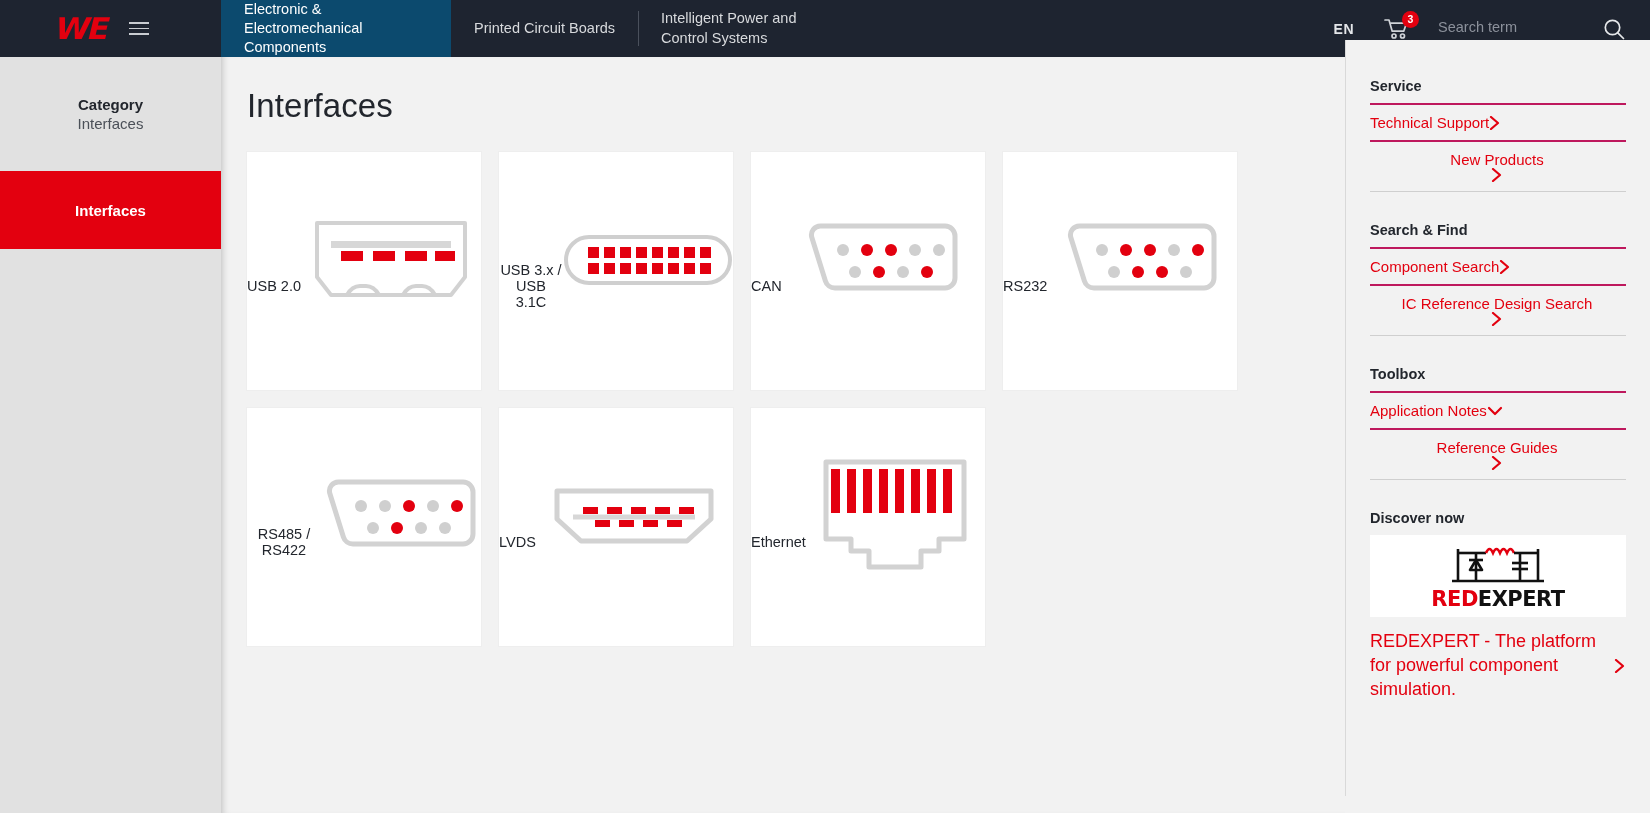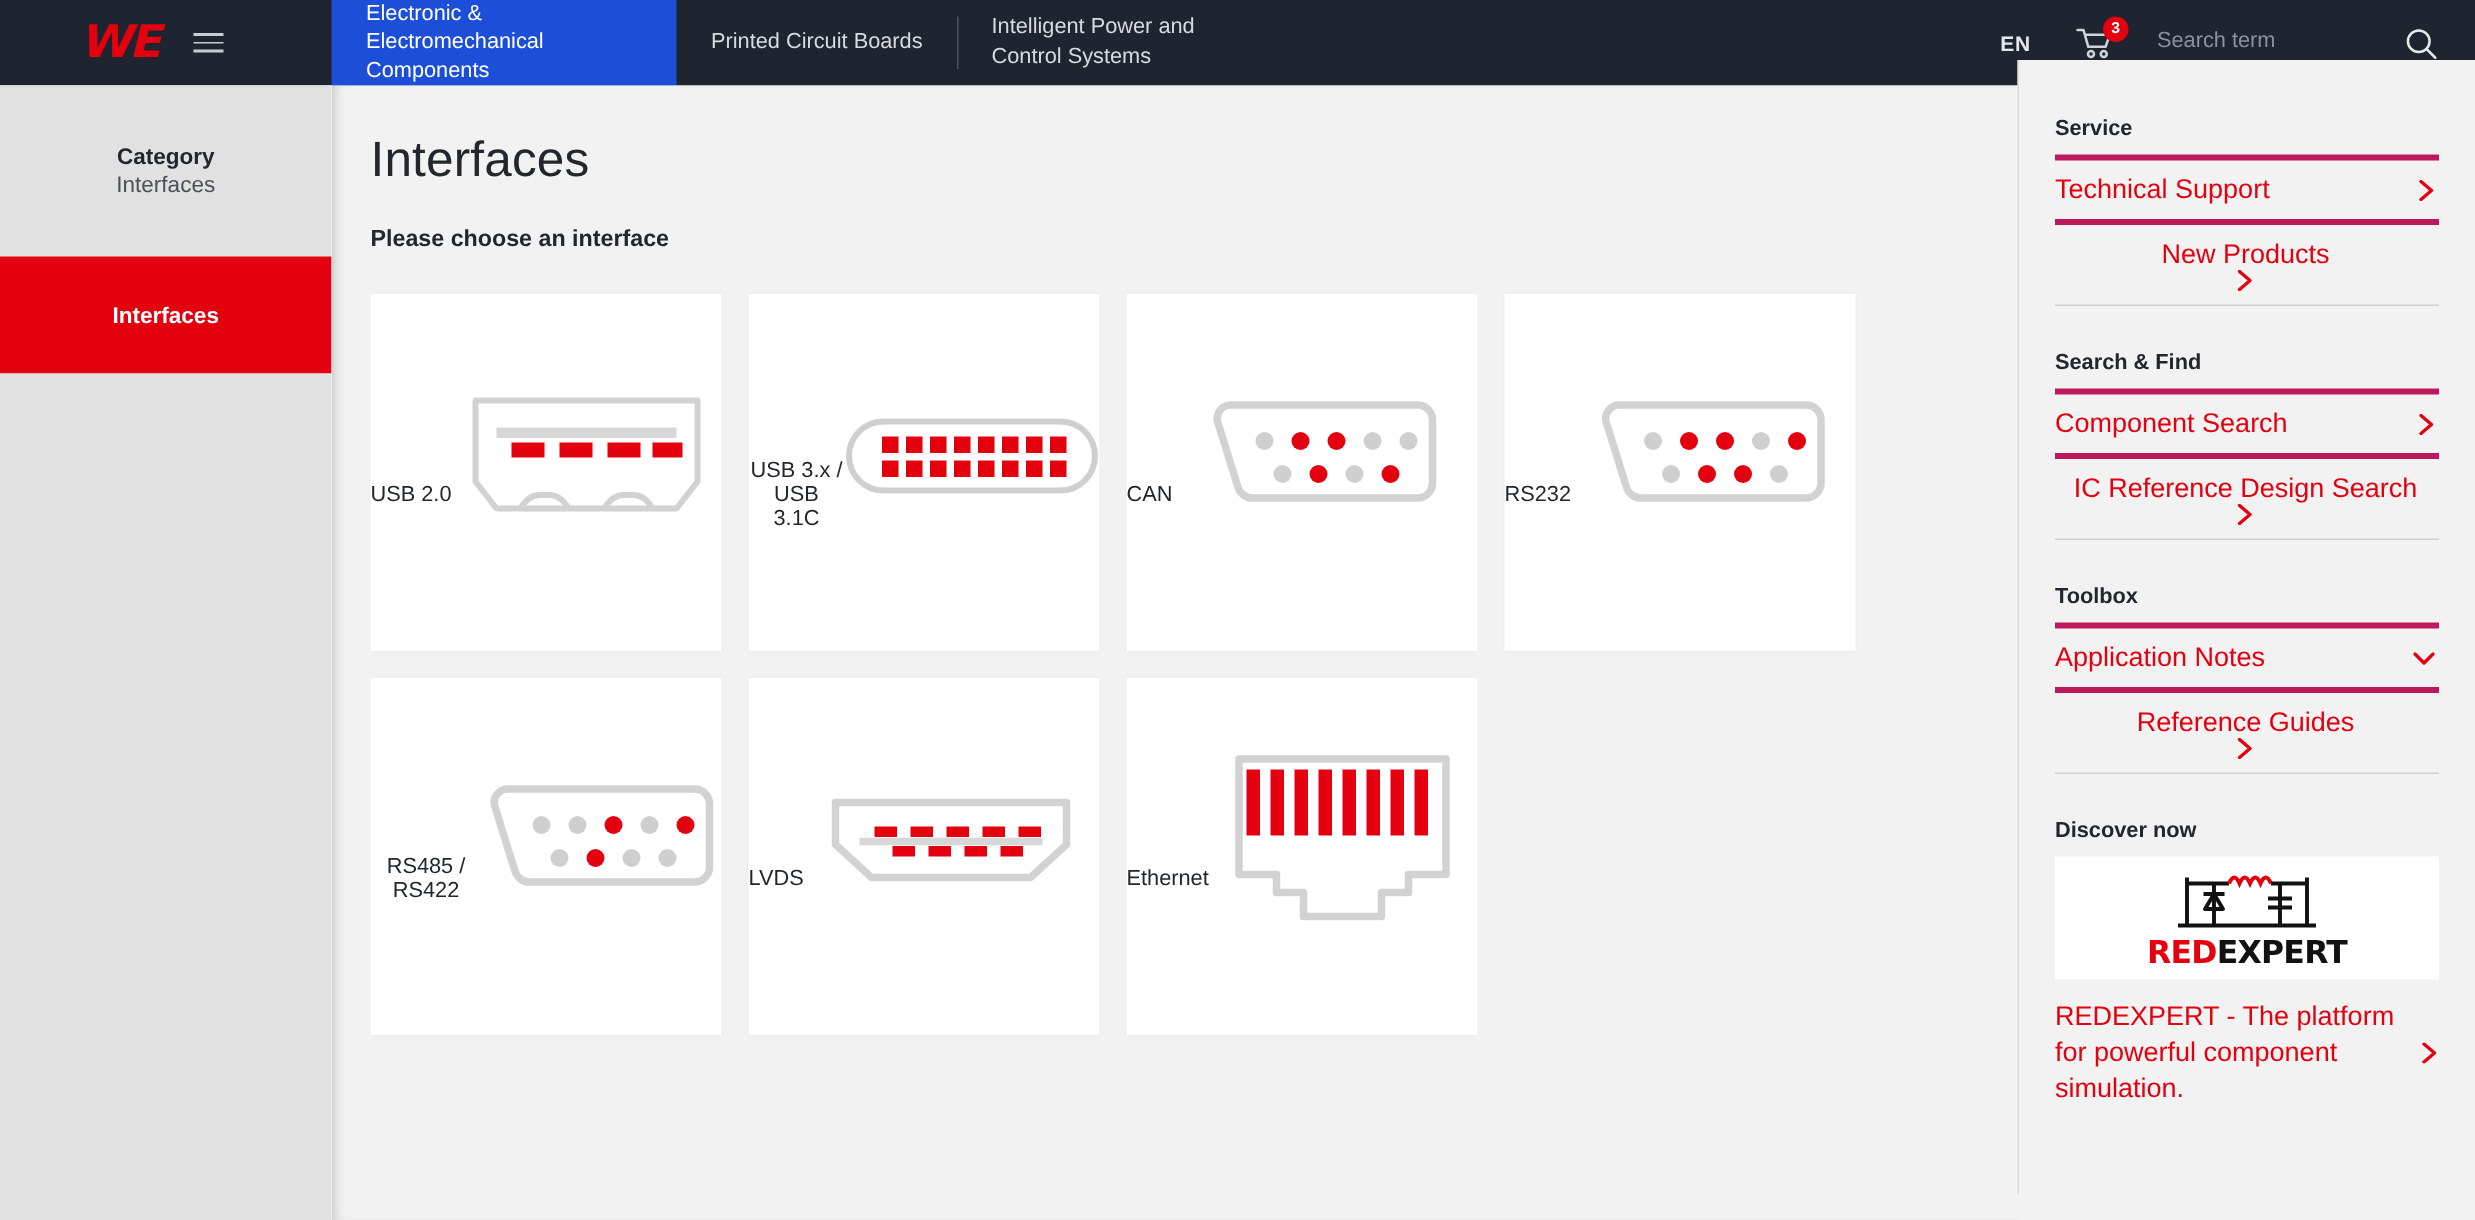--- a/index.html
+++ b/index.html
@@ -36,21 +36,21 @@
   .nav-tab {
     display: flex; align-items: center;
     padding: 0 23px;
     color: #d8dadd;
     font-size: 14.5px;
     line-height: 1.33;
     max-width: 230px;
     cursor: pointer;
     position: relative;
   }
-  .nav-tab.active { background: #1d4ed8; color: #fff; }
+  .nav-tab.active { background: #0c4a6e; color: #fff; }
   .nav-tab.sep::before {
     content: ""; position: absolute; left: 0; top: 11px; bottom: 11px;
     width: 1px; background: #4a505c;
   }
   .nav-right {
     margin-left: auto; display: flex; align-items: center;
     padding-right: 24px; gap: 0;
   }
   .lang {
     color: #e4e6e9; font-size: 14px; font-weight: bold;
@@ -143,24 +143,24 @@
     background: #f2f2f2;
     border-left: 1px solid #d9d9d9;
     padding: 38px 24px 0 24px;
   }
   .aside-h {
     font-size: 14.5px; font-weight: bold; color: #22262d;
     margin-bottom: 9px;
   }
   .aside-list { margin-bottom: 30px; }
   .aside-link {
-    border-top: 4px solid #be185d;
+    border-top: 2px solid #be185d;
     padding: 9px 2px 9px 0;
-    display: flex; align-items: center; justify-content: space-between;
-    color: #e3000f; font-size: 18px; cursor: pointer;
+    display: flex; align-items: center; justify-content: flex-start;
+    color: #e3000f; font-size: 15px; cursor: pointer;
   }
   .aside-link:last-child { border-bottom: 1px solid #cfcfcf; flex-direction: column; }
   .chev { color: #e3000f; display: flex; align-items: center; }
   .banner {
     width: 100%; height: 82px; background: #fff;
     display: flex; flex-direction: column;
     align-items: center; justify-content: center; gap: 2px;
     margin-bottom: 13px; cursor: pointer;
   }
   .redexpert-word {
@@ -220,21 +220,20 @@
   <div class="cat-head">
     <div class="t1">Category</div>
     <div class="t2">Interfaces</div>
   </div>
   <div class="side-item">Interfaces</div>
   <div class="side-rest"></div>
 </div>
 
 <div class="main">
   <h1 class="page-title">Interfaces</h1>
-  <div class="sub-title">Please choose an interface</div>
 
   <div class="card-grid">
 
     <div class="card">
       <div class="card-label">USB 2.0</div>
       <div class="card-icon">
         <svg width="160" height="86" viewBox="0 0 160 86">
           <path d="M6 6 H154 V60 L140 78 H20 L6 60 Z" fill="#fff" stroke="#d2d2d2" stroke-width="4" stroke-linejoin="round"></path>
           <path d="M36 78 q5-9 13-9 h6 q8 0 13 9" fill="none" stroke="#d2d2d2" stroke-width="4"></path>
           <path d="M92 78 q5-9 13-9 h6 q8 0 13 9" fill="none" stroke="#d2d2d2" stroke-width="4"></path>

